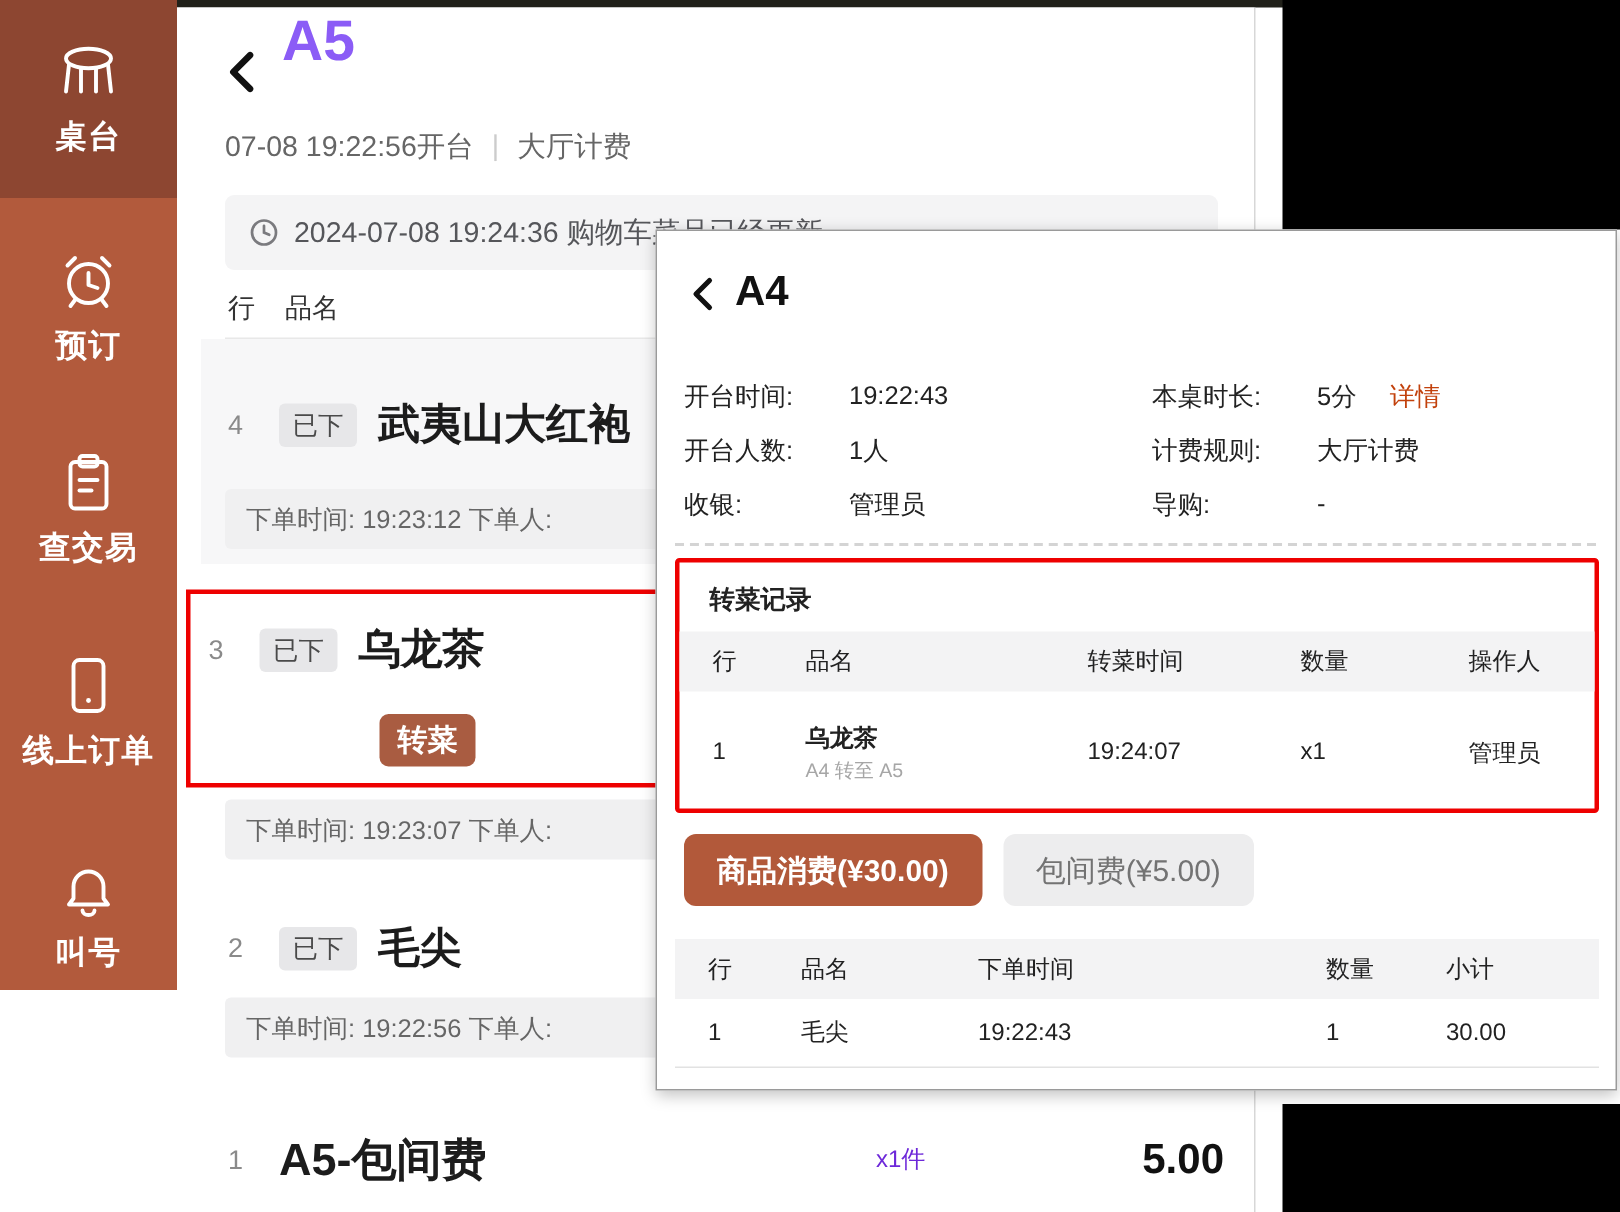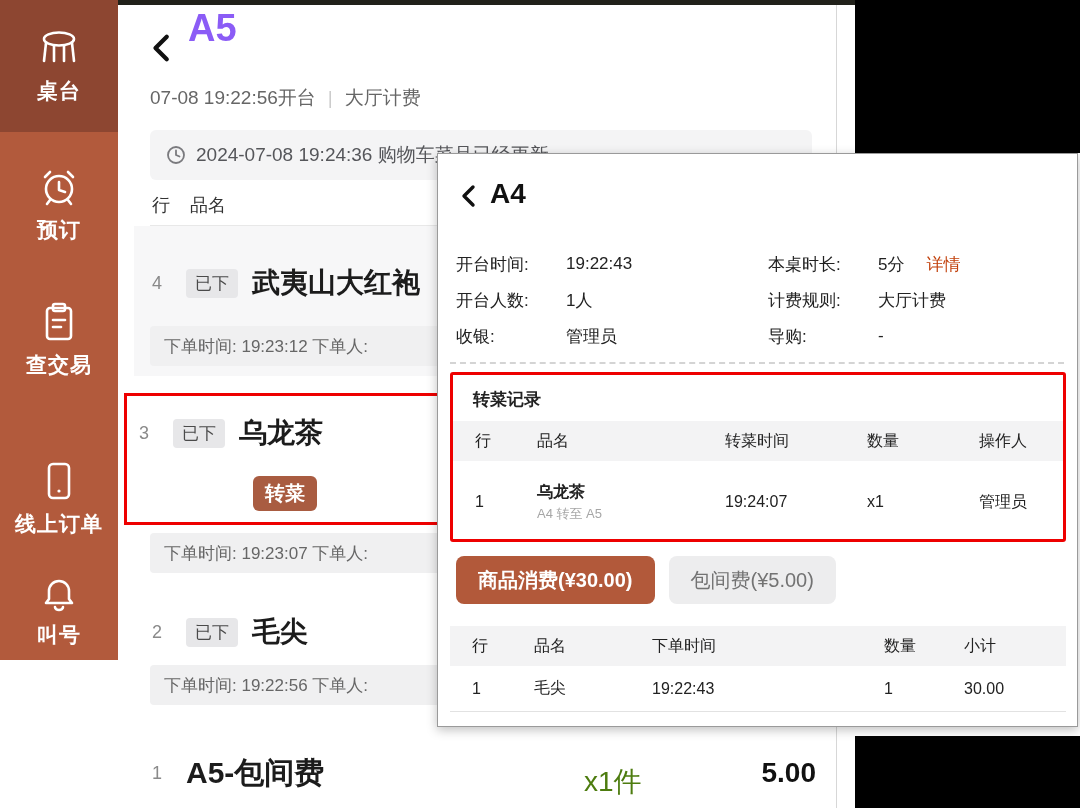--- a/index.html
+++ b/index.html
@@ -34,21 +34,21 @@
   .r-line{position:absolute;display:flex;align-items:center;}
   .r-no{width:34px;font-size:18px;color:#8a8a8a;}
   .r-status{background:#e7e7e9;color:#4a4a4a;font-size:17px;padding:3px 9px;border-radius:4px;margin-right:14px;}
   .r-name{font-size:28px;font-weight:700;color:#1c1c1c;}
   .meta-bar{position:absolute;left:16px;background:#f0f0f1;border-radius:4px;height:40px;
             display:flex;align-items:center;padding-left:14px;font-size:17px;color:#666;width:640px;box-sizing:border-box;}
   .row4-bg{position:absolute;left:16px;top:221px;width:702px;height:150px;background:#f7f7f8;}
   .red-frame{position:absolute;border:3px solid #ee0000;background:#fff;box-sizing:border-box;}
   .zc-badge{position:absolute;background:#a95c41;color:#fff;font-size:20px;font-weight:700;
             padding:4px 12px;border-radius:6px;text-align:center;}
-  .r1-qty{position:absolute;font-size:28px;color:#4d7c0f;}
+  .r1-qty{position:absolute;font-size:16px;color:#6d28d9;}
   .r1-amt{position:absolute;font-size:28px;font-weight:700;color:#111;}
   
   .overlay{position:absolute;left:437px;top:153px;width:641px;height:574px;background:#fff;
            border:1px solid #9a9a9a;box-sizing:border-box;box-shadow:0 3px 10px rgba(0,0,0,.25);}
   .a4-title{position:absolute;left:52px;top:24px;font-size:28px;font-weight:700;color:#111;}
   .info-grid{position:absolute;left:18px;top:92px;width:600px;font-size:17px;color:#222;}
   .info-row{height:36px;display:flex;align-items:center;}
   .il{width:110px;}
   .iv{width:172px;}
   .il2{width:110px;margin-left:30px;}
@@ -109,21 +109,21 @@
       <span>
         <svg width="46" height="46" viewBox="0 0 46 46" fill="none" stroke="#fff" stroke-width="2.6" stroke-linecap="round" stroke-linejoin="round">
           <rect x="11" y="9" width="24" height="31" rx="3"></rect>
           <rect x="17" y="5" width="12" height="7" rx="2"></rect>
           <path d="M17 21 L29 21"></path>
             <path d="M17 28 L25 28"></path>
         </svg>
       </span>
       <span class="lbl">查交易</span>
     </div>
-    <div class="side-item" style="top:432px;">
+    <div class="side-item" style="top:408px;">
       <span>
         <svg width="46" height="46" viewBox="0 0 46 46" fill="none" stroke="#fff" stroke-width="2.6" stroke-linecap="round">
           <rect x="13" y="6" width="20" height="34" rx="4"></rect>
           <circle cx="23" cy="33" r="1.6" fill="#fff" stroke="none"></circle>
         </svg>
       </span>
       <span class="lbl">线上订单</span>
     </div>
     <div class="side-item" style="top:543px;">
       <span>

